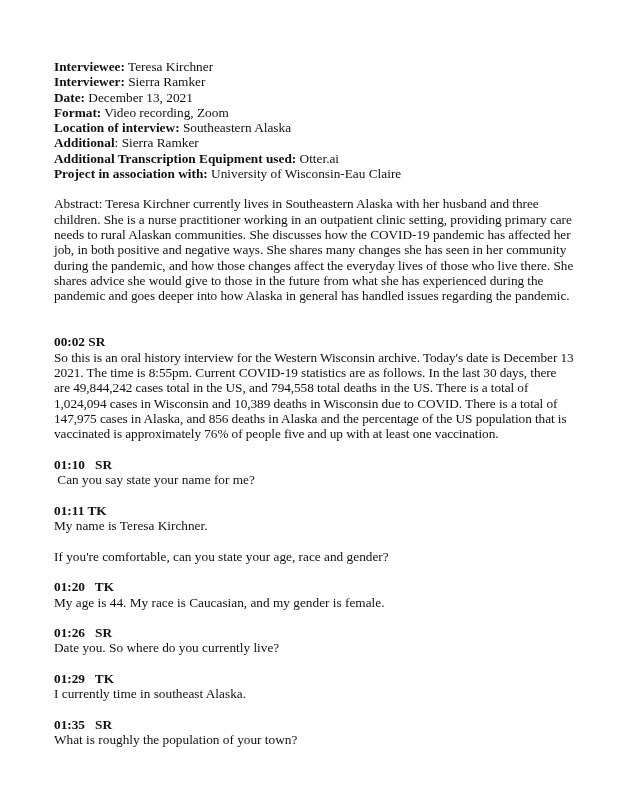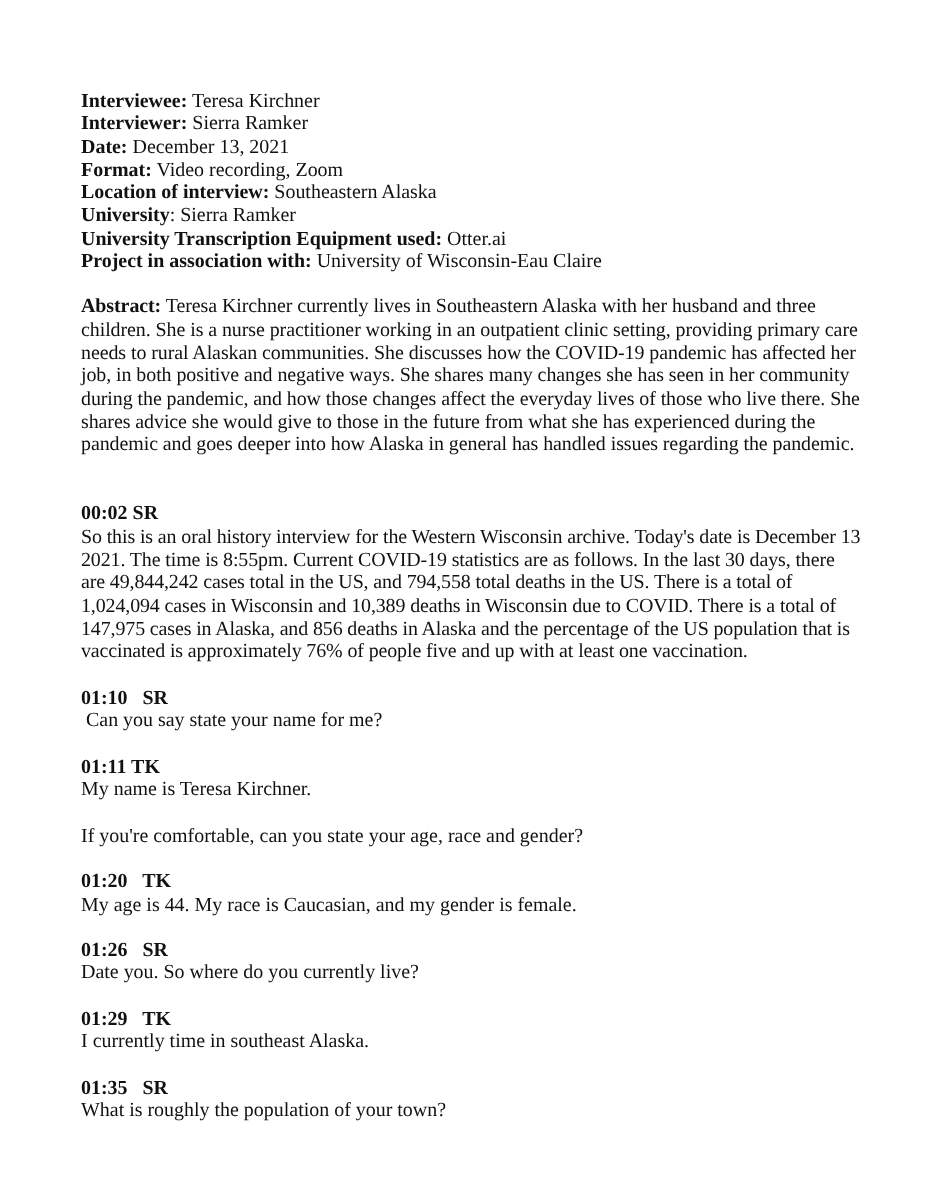--- a/index.html
+++ b/index.html
@@ -22,21 +22,21 @@
       left: 54px;
       top: 59px;
       width: 520px;
     }
     .meta-line { white-space: nowrap; }
     .meta-line b { font-weight: bold; }
     .abstract {
       margin-top: 15px;
       letter-spacing: -0.05px;
     }
-    .abstract b { font-weight: bold; }
+    .abstract b { font-weight: normal; }
     .entries {
       margin-top: 31px;
     }
     .entry { margin-bottom: 15.3px; margin-top: 11px; }
     .entry-head {
       font-weight: bold;
       white-space: pre;
     }
     .entry-text { }
     .entry-text.first { letter-spacing: -0.08px; font-family: Liberation Serif, serif; }
@@ -45,22 +45,22 @@
 <body>
 
 <div class="page">
 
   <div class="metadata">
     <div class="meta-line"><b>Interviewee:</b><span> Teresa Kirchner</span></div>
     <div class="meta-line"><b>Interviewer:</b><span> Sierra Ramker</span></div>
     <div class="meta-line"><b>Date:</b><span> December 13, 2021</span></div>
     <div class="meta-line"><b>Format:</b><span> Video recording, Zoom</span></div>
     <div class="meta-line"><b>Location of interview:</b><span> Southeastern Alaska</span></div>
-    <div class="meta-line"><b>University</b><span>: Sierra Ramker</span></div>
-    <div class="meta-line"><b>University Transcription Equipment used:</b><span> Otter.ai</span></div>
+    <div class="meta-line"><b>Additional</b><span>: Sierra Ramker</span></div>
+    <div class="meta-line"><b>Additional Transcription Equipment used:</b><span> Otter.ai</span></div>
     <div class="meta-line"><b>Project in association with:</b><span> University of Wisconsin-Eau Claire</span></div>
   </div>
 
   <div class="abstract"><b>Abstract:</b><span> Teresa Kirchner currently lives in Southeastern Alaska with her husband and three children. She is a nurse practitioner working in an outpatient clinic setting, providing primary care needs to rural Alaskan communities. She discusses how the COVID-19 pandemic has affected her job, in both positive and negative ways. She shares many changes she has seen in her community during the pandemic, and how those changes affect the everyday lives of those who live there. She shares advice she would give to those in the future from what she has experienced during the pandemic and goes deeper into how Alaska in general has handled issues regarding the pandemic.</span></div>
 
   <div class="entries">
     <div class="entry">
       <div class="entry-head"><span>00:02</span><span> </span><span>SR</span></div>
       <div class="entry-text first">So this is an oral history interview for the Western Wisconsin archive. Today's date is December 13 2021. The time is 8:55pm. Current COVID-19 statistics are as follows. In the last 30 days, there are 49,844,242 cases total in the US, and 794,558 total deaths in the US. There is a total of 1,024,094 cases in Wisconsin and 10,389 deaths in Wisconsin due to COVID. There is a total of 147,975 cases in Alaska, and 856 deaths in Alaska and the percentage of the US population that is vaccinated is approximately 76% of people five and up with at least one vaccination.</div>
     </div>

